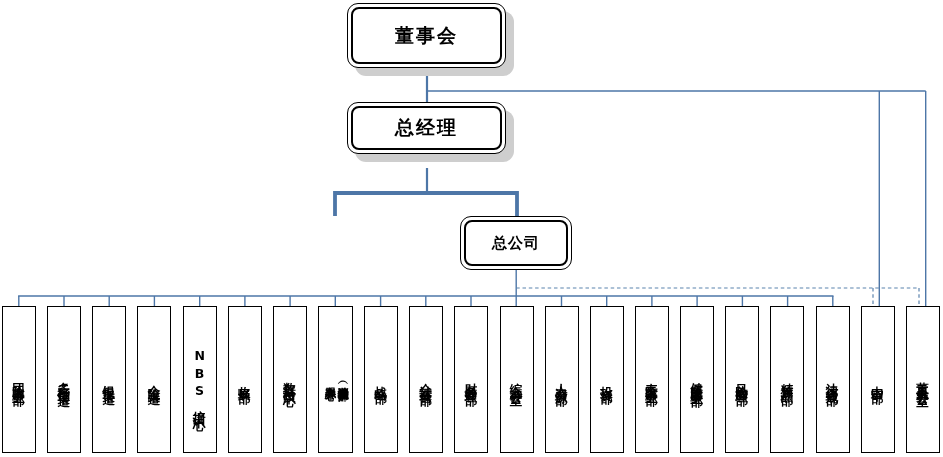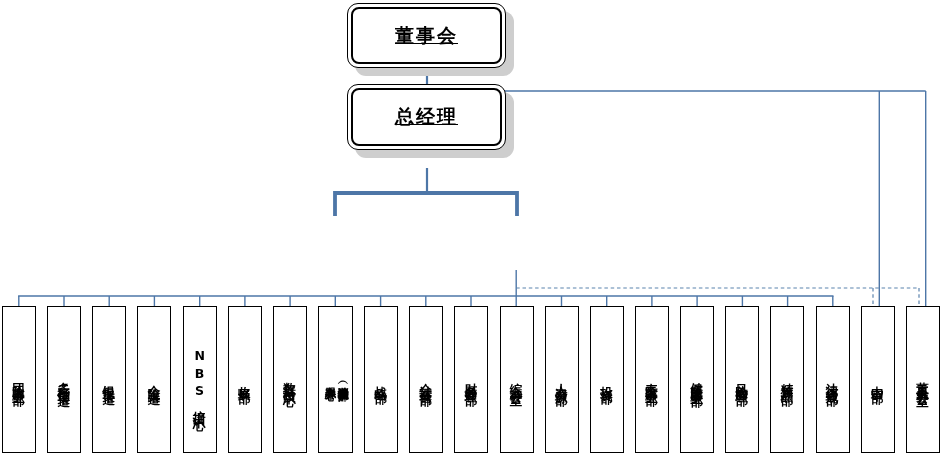--- a/index.html
+++ b/index.html
@@ -5,21 +5,21 @@
   html,body{margin:0;padding:0;background:#fff;}
   body{font-family:"DejaVu Sans",sans-serif;}
   .stage{position:relative;width:943px;height:457px;background:#fff;overflow:hidden;}
   .connectors{position:absolute;left:0;top:0;width:943px;height:457px;z-index:0;}
 
   
   .node{position:absolute;z-index:2;background:#fff;border:1px solid #000;border-radius:11px;
         padding:3px;box-sizing:border-box;}
   .node .inner{width:100%;height:100%;box-sizing:border-box;border:2px solid #000;border-radius:8px;
         background:#fff;display:flex;align-items:center;justify-content:center;}
-  .node.shadowed{box-shadow:8px 8px 0 #cecece;text-decoration:underline;}
+  .node.shadowed{box-shadow:8px 8px 0 #cecece;}
   .lbl-xl{font-size:19px;font-weight:bold;color:#000;letter-spacing:2px;}
   .lbl-l{font-size:15px;font-weight:bold;color:#000;letter-spacing:1px;}
 
   
   .dept-row{position:absolute;left:2px;top:306px;width:938px;height:147px;z-index:2;
         display:flex;justify-content:space-between;}
   .dept{width:34px;height:147px;box-sizing:border-box;border:1px solid #000;background:#fff;
         display:flex;align-items:center;justify-content:center;}
   .vtext{writing-mode:vertical-lr;text-orientation:upright;line-height:1.05;
         font-size:12.5px;font-weight:bold;color:#000;letter-spacing:2.5px;white-space:nowrap;}
@@ -73,27 +73,32 @@
       <line x1="919" y1="288" x2="919" y2="306"></line>
     </g>
   </svg>
 
   <div class="node shadowed" style="left:347px;top:3px;width:159px;height:65px">
     <div class="inner">
       <span class="lbl-xl">董事会</span>
     </div>
   </div>
 
-  <div class="node shadowed" style="left:347px;top:84px;width:159px;height:66px">
+  <div class="node shadowed" style="left:347px;top:102px;width:159px;height:52px">
     <div class="inner">
       <span class="lbl-xl">总经理</span>
     </div>
   </div>
 
 
+  <div class="node" style="left:460px;top:216px;width:112px;height:54px">
+    <div class="inner">
+      <span class="lbl-l">总公司</span>
+    </div>
+  </div>
 
   <div class="dept-row">
     <div class="dept">
       <span class="vtext">团险事业部</span>
     </div>
     <div class="dept">
       <span class="vtext">多元行销渠道</span>
     </div>
     <div class="dept">
       <span class="vtext">银保渠道</span>

